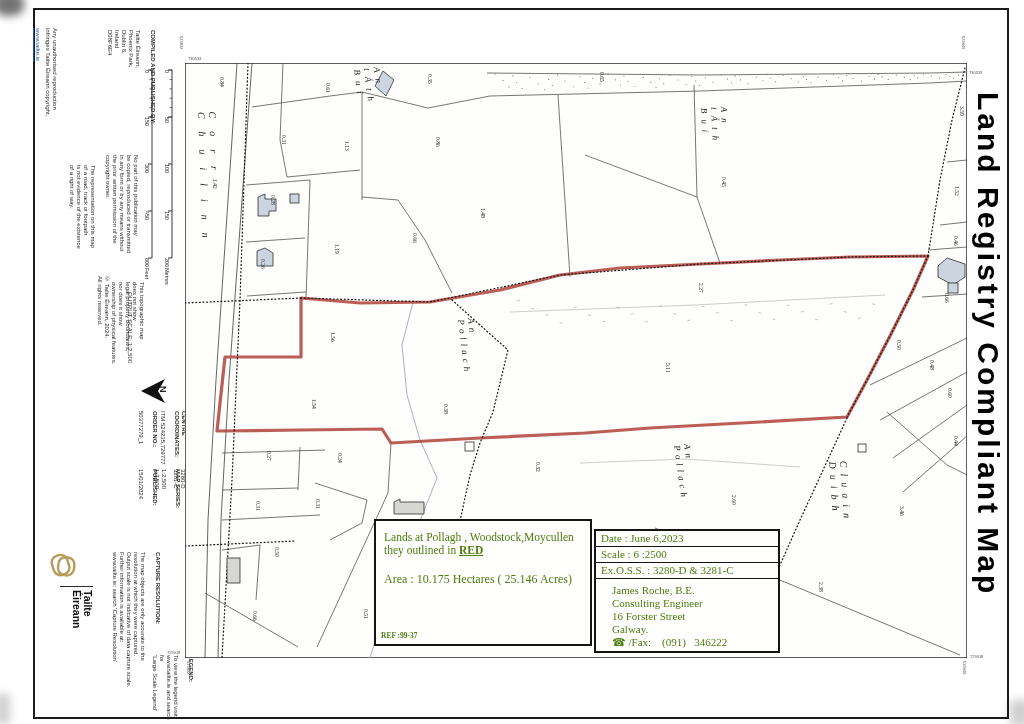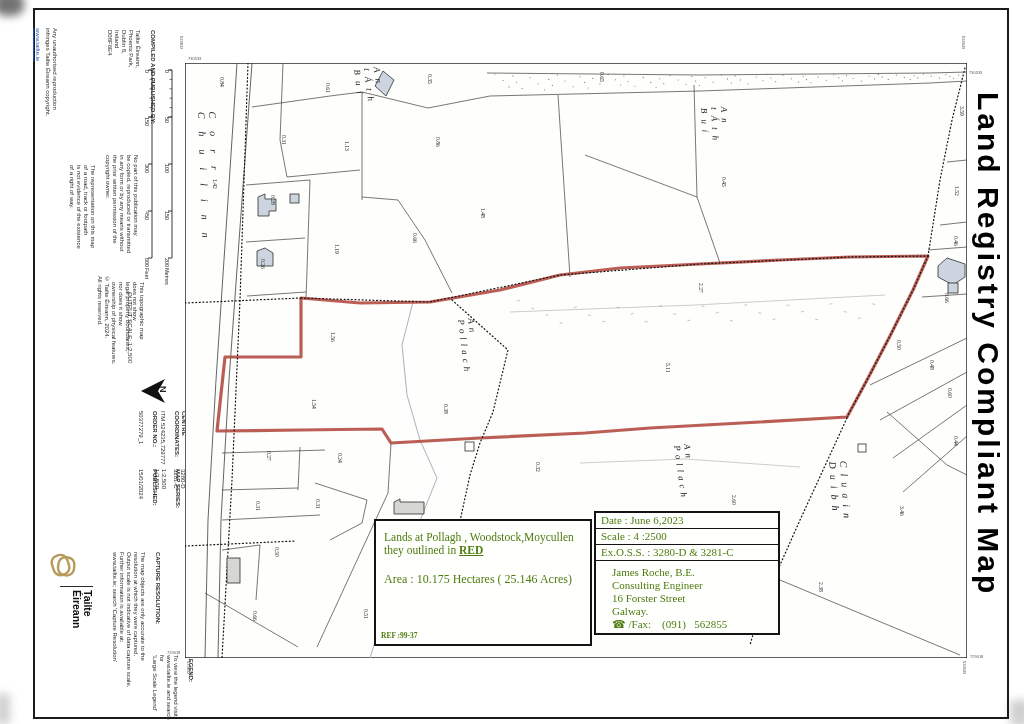--- a/index.html
+++ b/index.html
@@ -22,21 +22,21 @@
       font-style:italic;color:#26262b;transform-origin:top left}
   .plabel{position:absolute;writing-mode:vertical-rl;font-size:5.5px;color:#232328;
       font-family:"Liberation Serif",serif;line-height:1}
   .box{position:absolute;background:#fffffe;border:2px solid #141414;
       font-family:"Liberation Serif",serif;color:#4d7c0f}
   #box-desc{left:374px;top:519px;width:214px;height:123px}
   #box-desc .l1{margin:10px 0 0 8px;font-size:11.5px}
   #box-desc .l2{margin:1px 0 0 8px;font-size:11.5px}
   #box-desc .area{margin:16px 0 4px 8px;font-size:12px}
   #box-desc .ref{position:absolute;left:5px;bottom:4px;font-size:7.5px;font-weight:bold}
-  #box-det{left:594px;top:511px;width:182px;height:120px;font-size:11px}
+  #box-det{left:594px;top:529px;width:182px;height:120px;font-size:11px}
   #box-det .row{border-bottom:1.5px solid #141414;padding:1px 0 1px 5px;height:13px}
   #box-det .contact{padding:5px 0 0 16px;line-height:13px;white-space:pre-wrap}
   .red-b{font-weight:bold;text-decoration:underline}
   #link{color:#2255bb;text-decoration:underline}
   .smudge{position:absolute;background:#444;filter:blur(4px)}
   #logo-rule{left:60px;top:586px;width:33px;height:1px;background:#2a2a2a}
   #brand{left:70px;top:590px;font-weight:bold;font-size:10.5px;line-height:1.1;color:#111;
       font-family:"Liberation Sans",sans-serif}
 </style>
 </head>
@@ -432,22 +432,22 @@
   <div class="l1">Lands at Pollagh , Woodstock,Moycullen</div>
   <div class="l2">
     <span>they outlined in </span><span class="red-b">RED</span>
   </div>
   <div class="area">Area : 10.175 Hectares ( 25.146 Acres)</div>
   <div class="ref">REF :99-37</div>
 </div>
 
 <div id="box-det" class="box" style="z-index: 5;">
   <div class="row">Date : June 6,2023</div>
-  <div class="row">Scale : 4 :2500</div>
+  <div class="row">Scale : 6 :2500</div>
   <div class="row">Ex.O.S.S. : 3280-D &amp; 3281-C</div>
   <div class="contact">James Roche, B.E.
 Consulting Engineer
 16 Forster Street
 Galway.
-☎ /Fax:    (091)   562855</div>
+☎ /Fax:    (091)   346222</div>
 </div>
 
 <div id="right-title" class="vtext">Land Registry Compliant Map</div>
 
 </body></html>

